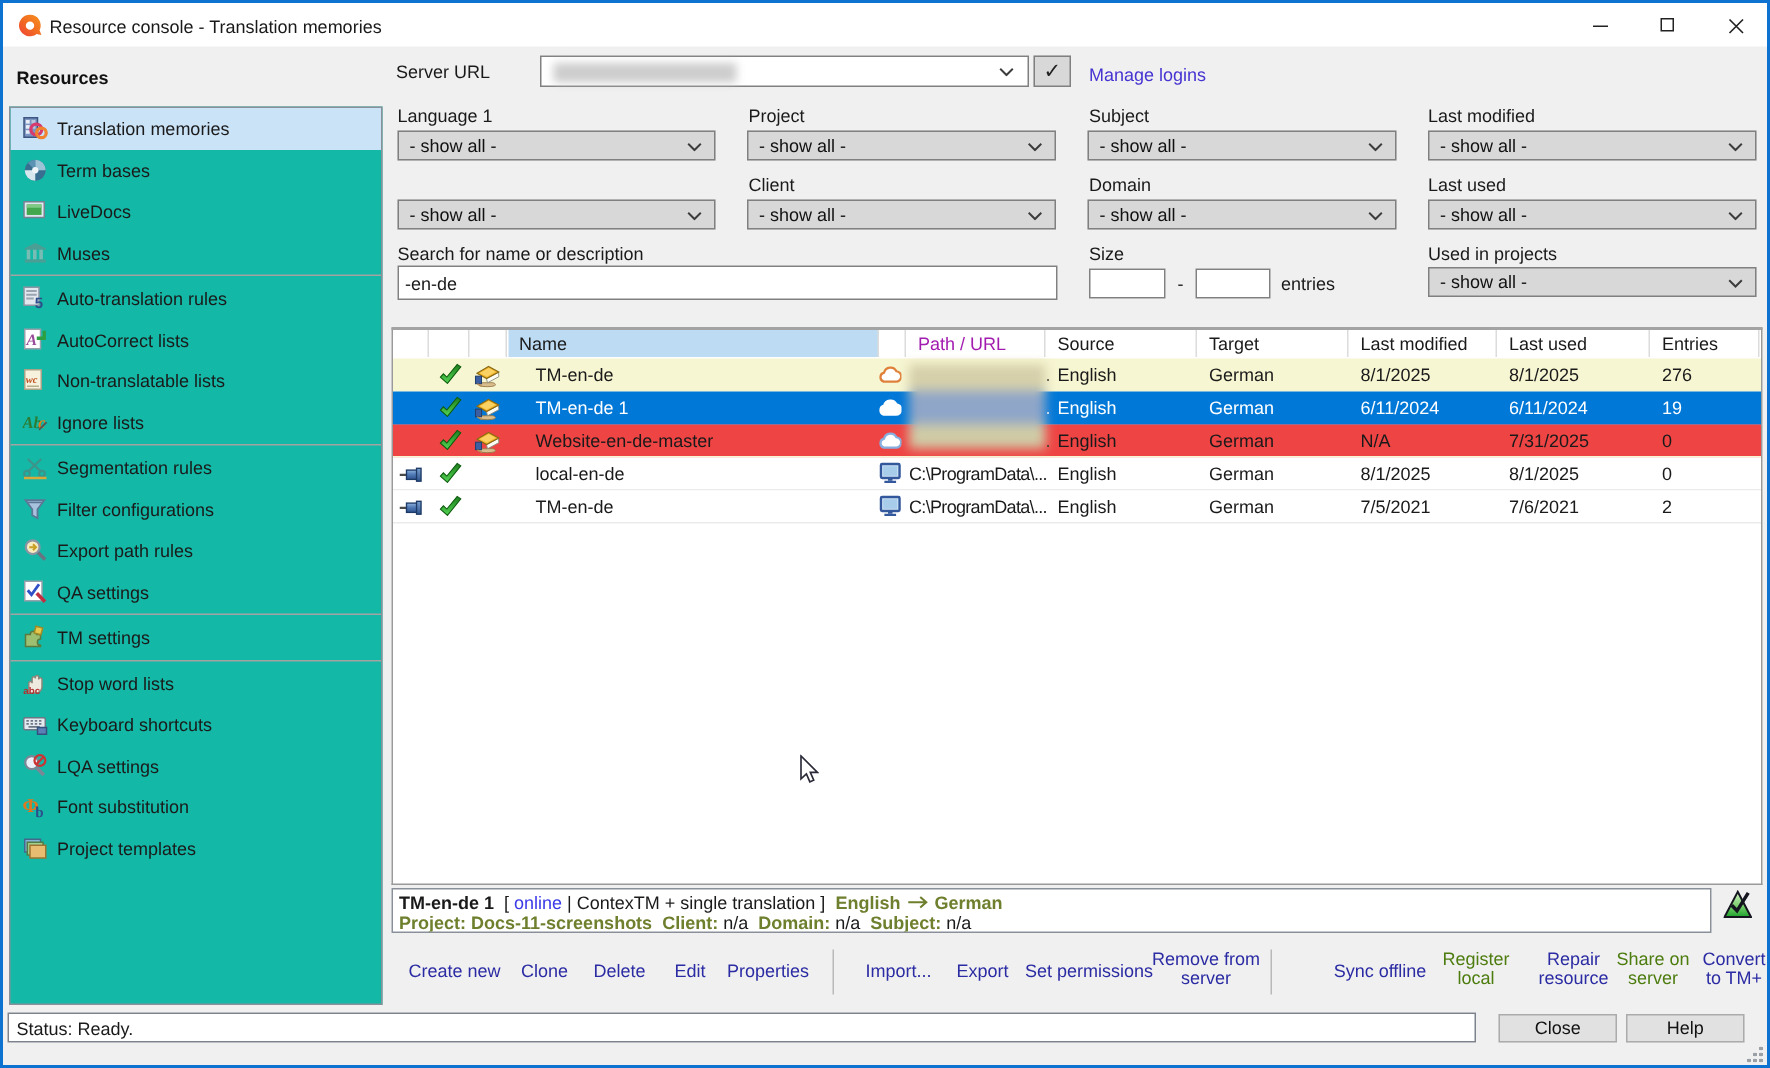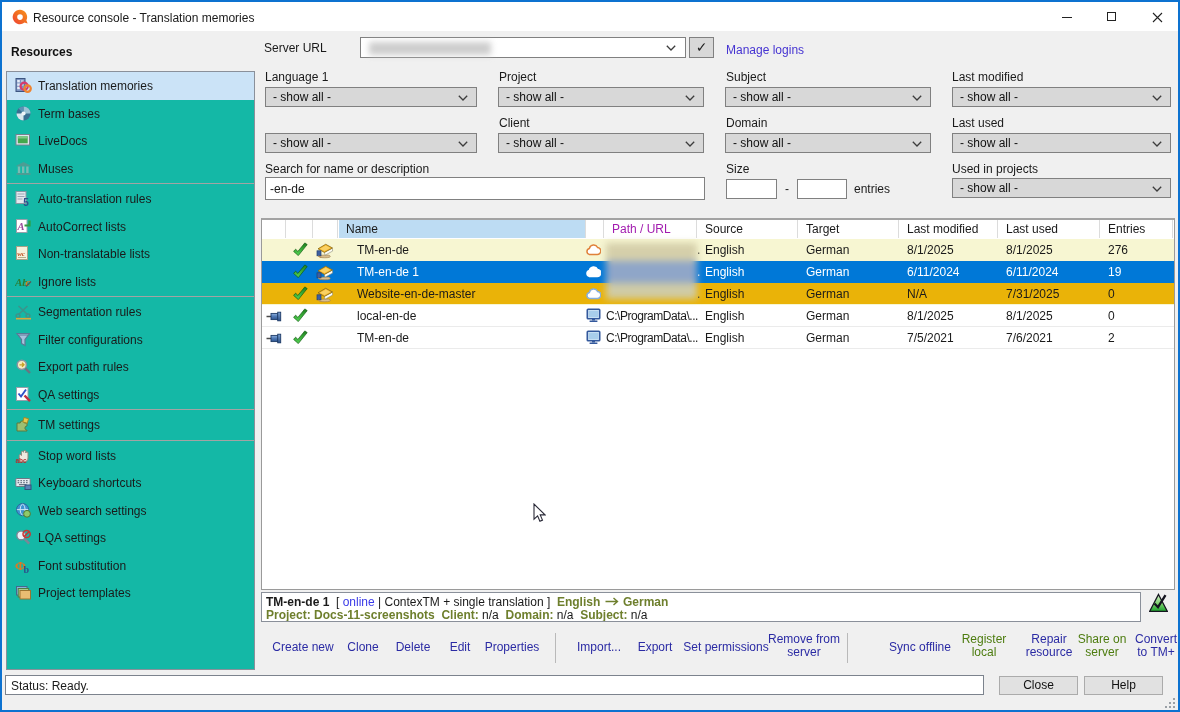--- a/index.html
+++ b/index.html
@@ -186,29 +186,20 @@
 <div class="sitem">
       <span class="sic"><svg width="17" height="17" viewBox="0 0 17 17" style="">
           <rect x="0.8" y="4.5" width="14.4" height="8" rx="1" fill="#e4e9ef" stroke="#6d7886"></rect>
           <path d="M2.6 6.6 h1.6 M5.4 6.6 h1.6 M8.2 6.6 h1.6 M11 6.6 h1.6 M2.6 8.6 h1.6 M5.4 8.6 h1.6 M8.2 8.6 h1.6 M11 8.6 h1.6 M4 10.6 h7.5" stroke="#6d7886" stroke-width="1.1"></path>
           <rect x="10" y="11" width="6" height="4.5" fill="#5b80b5" stroke="#33507e"></rect>
         </svg></span>
       <span class="stx">Keyboard shortcuts</span>
     </div>
 <div class="sitem">
       <span class="sic"><svg width="17" height="17" viewBox="0 0 17 17" style="">
-          <circle cx="7.6" cy="7.6" r="6.1" fill="#3f93d2"></circle>
-          <path d="M1.5 7.6 h12.2 M7.6 1.5 a8.6 8.6 0 0 1 0 12.2 M7.6 1.5 a8.6 8.6 0 0 0 0 12.2" stroke="#cfe7f5" stroke-width="1" fill="none"></path>
-          <circle cx="7.6" cy="7.6" r="6.1" fill="none" stroke="#2a6a9c"></circle>
-          <circle cx="12" cy="11.8" r="3.4" fill="#8fca6a" stroke="#4f7a33"></circle>
-        </svg></span>
-      <span class="stx">Web search settings</span>
-    </div>
-<div class="sitem">
-      <span class="sic"><svg width="17" height="17" viewBox="0 0 17 17" style="">
           <circle cx="6.2" cy="6.4" r="4.4" fill="#eaf1f8" stroke="#7a8796" stroke-width="1.5"></circle>
           <path d="M9.5 9.8 L14.2 14.6" stroke="#7a8796" stroke-width="2.4"></path>
           <circle cx="11.6" cy="5" r="3.6" fill="none" stroke="#cc3333" stroke-width="1.5"></circle>
           <path d="M9.1 7.6 L14.2 2.5" stroke="#cc3333" stroke-width="1.5"></path>
         </svg></span>
       <span class="stx">LQA settings</span>
     </div>
 <div class="sitem">
       <span class="sic"><svg width="17" height="17" viewBox="0 0 17 17" style="">
           <text x="0" y="12.5" font-size="13" font-weight="bold" fill="#e07820" font-family="Liberation Serif">Φ</text>
@@ -399,21 +390,21 @@
         <span style="position:absolute;left:323px;top:5px"><svg width="16" height="12" viewBox="0 0 16 12" style="">
             <path d="M4.2 10.4 A3.1 3.1 0 0 1 4.4 4.4 A4.4 4.4 0 0 1 12.6 3.5 A3.1 3.1 0 0 1 12.1 10.4 Z" fill="#ffffff" stroke="#ffffff" stroke-width="1.5"></path>
           </svg></span>
         <span style="position:absolute;left:435px;top:4px">.</span>
         <span style="position:absolute;left:443px;top:4px">English</span>
         <span style="position:absolute;left:544px;top:4px">German</span>
         <span style="position:absolute;left:645px;top:4px">6/11/2024</span>
         <span style="position:absolute;left:744px;top:4px">6/11/2024</span>
         <span style="position:absolute;left:846px;top:4px">19</span>
       </div>
-<div style="position:absolute;left:0;top:63px;width:912px;height:22px;background:#eab308;color:#1a1a1a;border-bottom:1px solid #f7f6d2">
+<div style="position:absolute;left:0;top:63px;width:912px;height:22px;background:#ef4444;color:#1a1a1a;border-bottom:1px solid #f7f6d2">
         <span style="position:absolute;left:30px;top:3px"><svg width="16" height="14" viewBox="0 0 16 14" style="">
             <defs>
               <linearGradient id="ckg" x1="0" y1="0" x2="0" y2="1">
                 <stop offset="0" stop-color="#1f7a1f"></stop>
                 <stop offset="0.45" stop-color="#35a835"></stop>
                 <stop offset="1" stop-color="#55d455"></stop>
               </linearGradient>
             </defs>
             <path d="M1.6 9.4 L3.6 7.2 L5.9 9.4 L12.8 0.9 L15.2 2.6 L6.3 13.6 Z" fill="url(#ckg)" stroke="#0e5c0e" stroke-width="0.7"></path>
           </svg></span>

